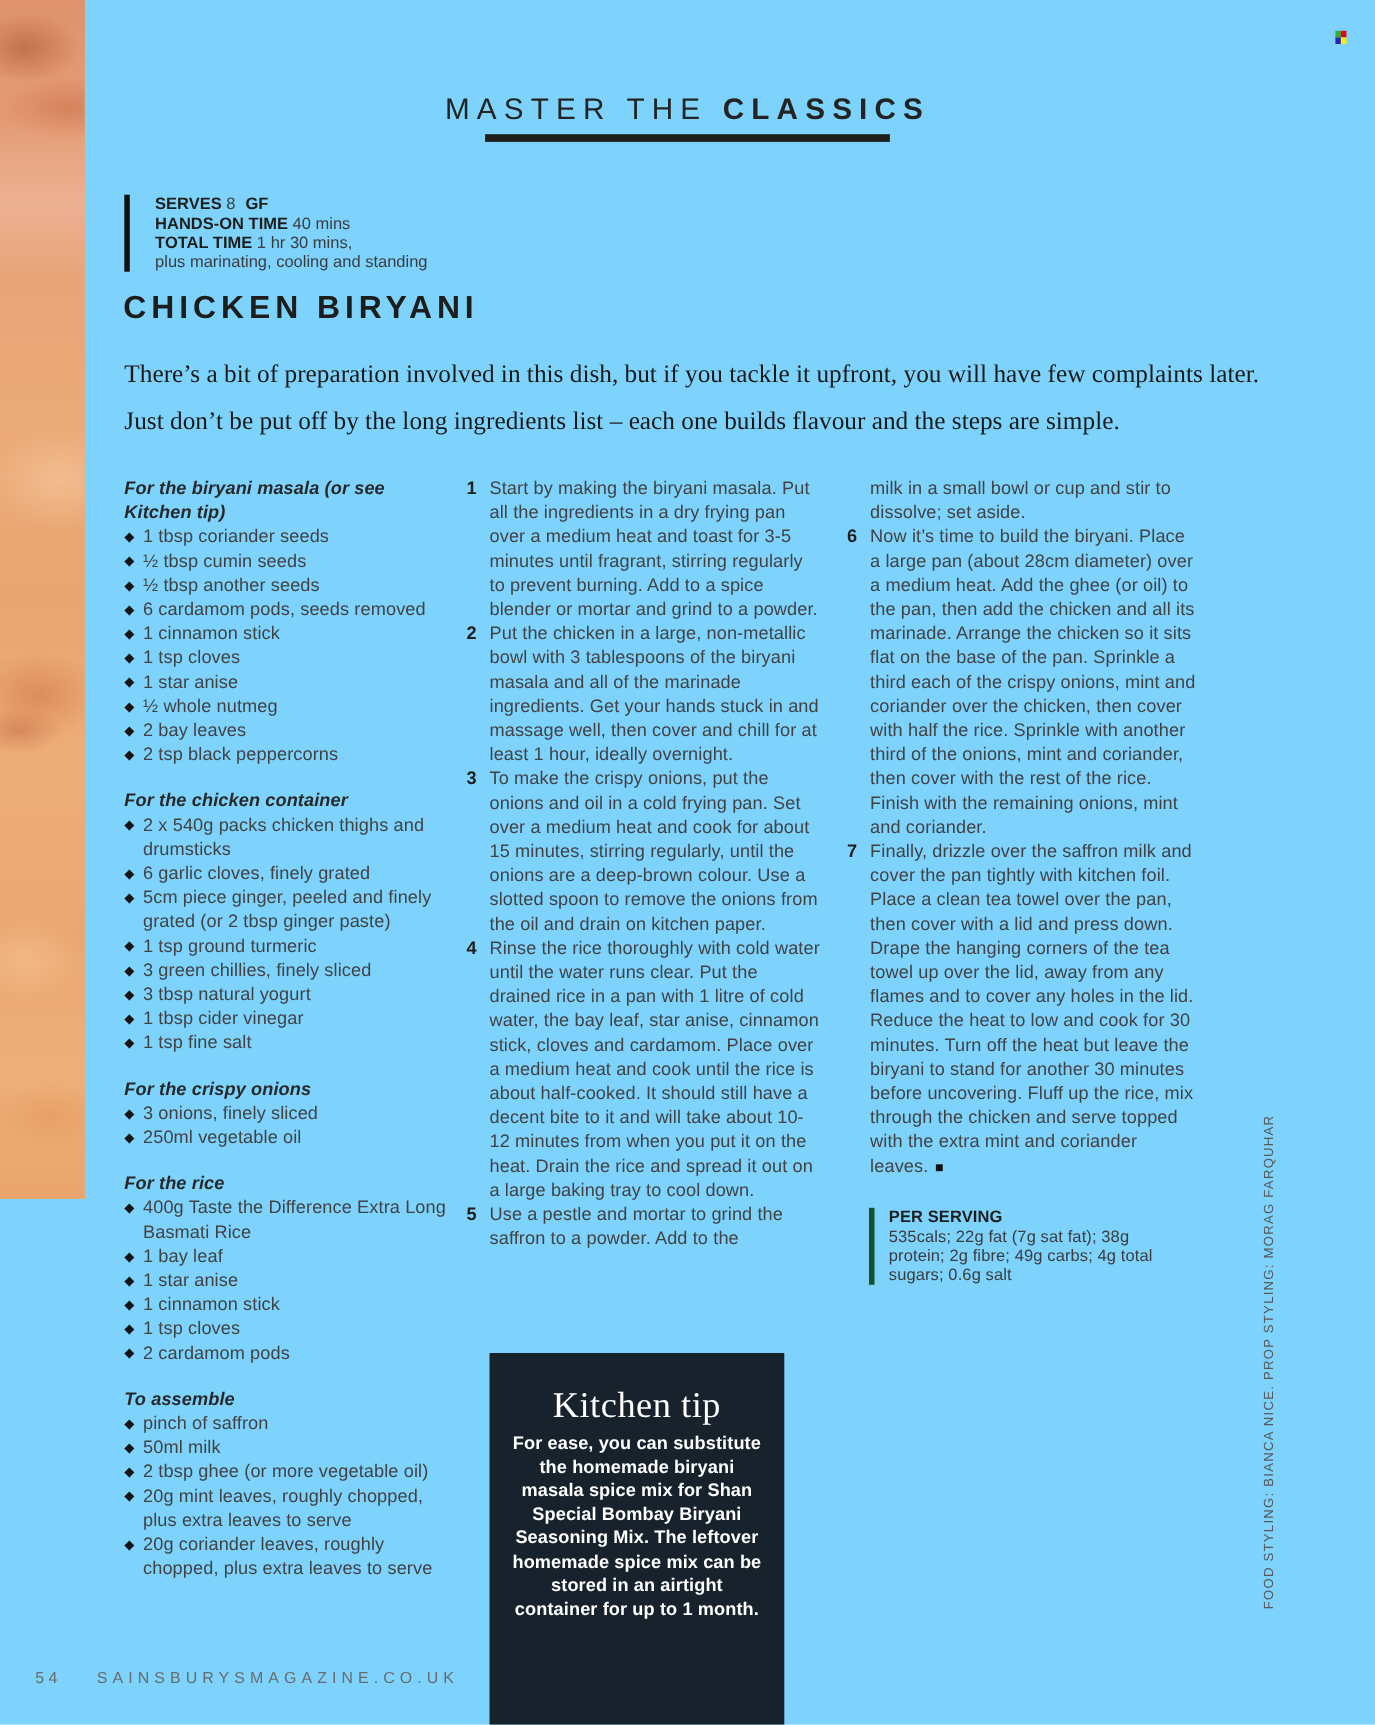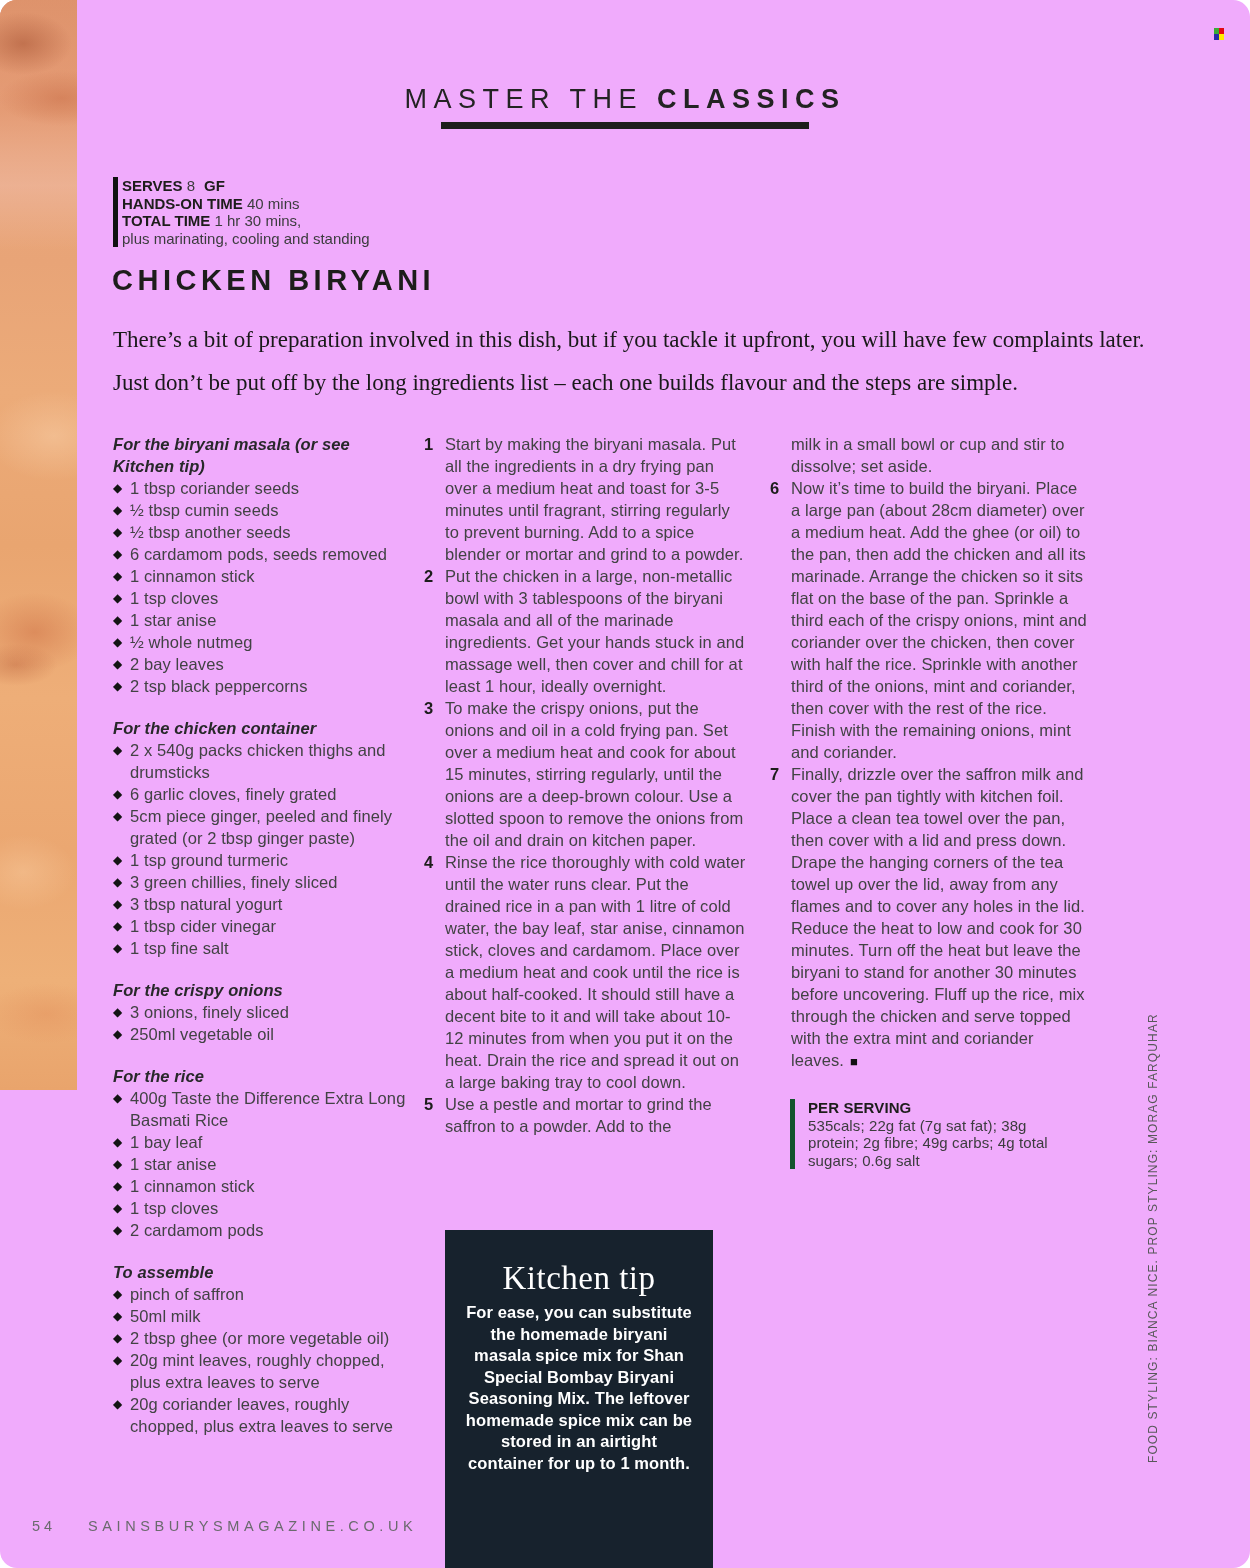--- a/index.html
+++ b/index.html
@@ -1,17 +1,17 @@
 <!DOCTYPE html>
 <html><head>
 <meta charset="utf-8">
 <style>
   html,body{margin:0;padding:0;background:#ffffff;}
-  .page{position:relative;width:1250px;height:1568px;background:#f0abfc;overflow:hidden;
-        font-family:"Liberation Sans","DejaVu Sans",sans-serif;color:#1d1d1b;border-radius:17px;}
+  .page{position:relative;width:1250px;height:1568px;background:#7dd3fc;overflow:hidden;
+        font-family:"Liberation Sans","DejaVu Sans",sans-serif;color:#1d1d1b;}
 
   
   .texture{position:absolute;left:0;top:0;width:77px;height:1090px;
     background:
       radial-gradient(ellipse 70px 45px at 30% 4%, rgba(168,84,52,.55), transparent 70%),
       radial-gradient(ellipse 90px 40px at 80% 9%, rgba(196,103,64,.45), transparent 70%),
       linear-gradient(180deg, rgba(226,150,115,.55) 10%, rgba(238,183,162,.6) 17%, rgba(238,183,162,0) 23%),
       radial-gradient(ellipse 80px 55px at 45% 58%, rgba(197,96,56,.4), transparent 72%),
       radial-gradient(ellipse 60px 30px at 20% 61%, rgba(176,80,46,.35), transparent 70%),
       radial-gradient(ellipse 90px 60px at 70% 40%, rgba(255,224,190,.35), transparent 75%),
@@ -25,21 +25,21 @@
             grid-template-columns:5px 5px;grid-template-rows:6px 6px;}
   .reg-mark span{display:block;}
 
   
   .masthead{position:absolute;left:0;top:84px;width:1250px;text-align:center;}
   .masthead-title{font-size:27px;line-height:30px;letter-spacing:6.5px;font-weight:400;color:#232323;}
   .masthead-title .bold{font-weight:700;}
   .masthead-rule{width:368px;height:7px;background:#1d1d1b;margin:8px auto 0 auto;}
 
   
-  .recipe-info{position:absolute;left:113px;top:177px;border-left:5px solid #111;padding-left:4px;
+  .recipe-info{position:absolute;left:113px;top:177px;border-left:5px solid #111;padding-left:23px;
                font-size:15px;line-height:17.5px;color:#3c3c3e;}
   .recipe-info .b{font-weight:700;color:#1d1d1b;}
   .recipe-info .gf{margin-left:9px;}
 
   
   .recipe-title{position:absolute;left:112px;top:264px;margin:0;font-size:29px;line-height:32px;
                 font-weight:700;letter-spacing:4.5px;color:#1d1d1b;}
   .intro{position:absolute;left:113px;top:318px;width:1035px;margin:0;
          font-family:"Liberation Serif","DejaVu Serif",serif;font-size:23px;line-height:43px;color:#191919;}
 

